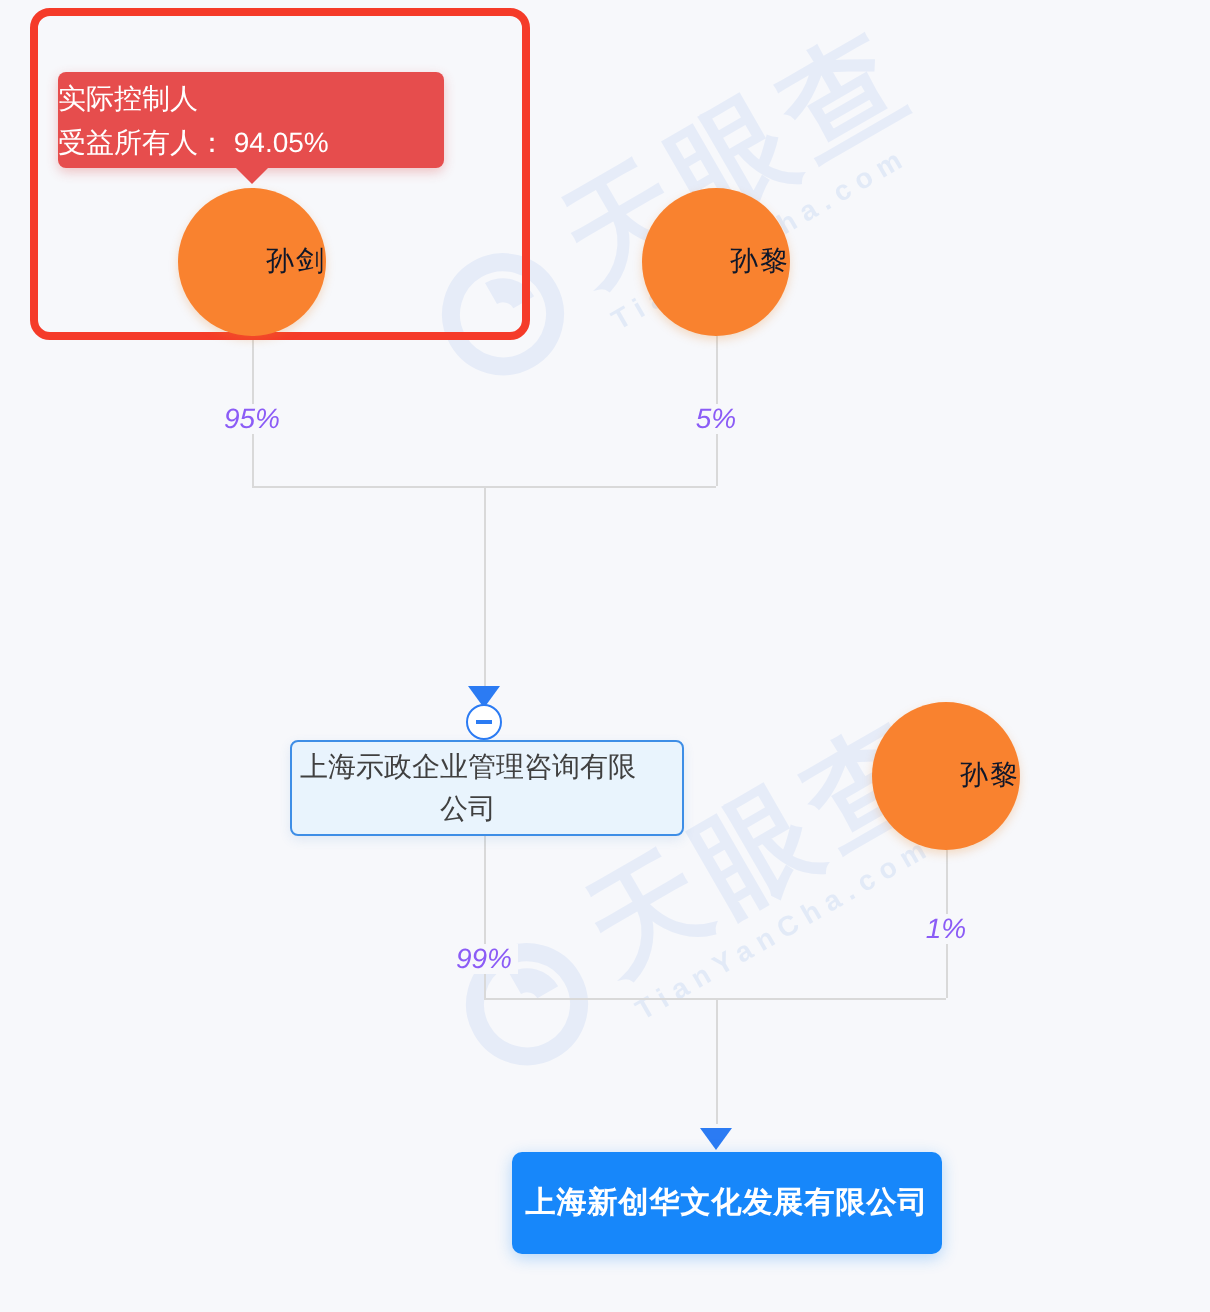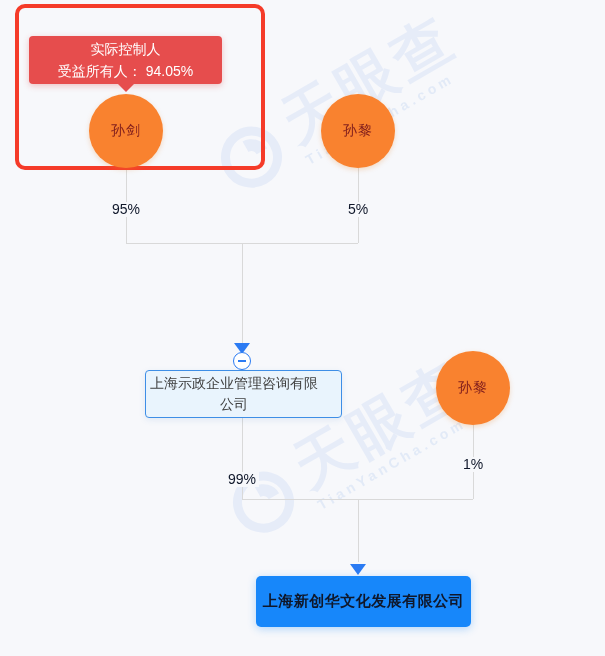--- a/index.html
+++ b/index.html
@@ -23,66 +23,66 @@
   .line{position:absolute;background:#d9d9d9;}
   .vline{width:1px;}
   .hline{height:1px;}
   .arrow-down{
     position:absolute;width:0;height:0;
     border-left:8px solid transparent;border-right:8px solid transparent;
     border-top:11px solid #2b7bf3;
   }
   .pct{
     position:absolute;transform:translateX(-50%);
-    background:#f7f8fb;color:#0f172a;font-size:14px;line-height:15px;
-    padding:0 3px;white-space:nowrap;
+    background:#f7f8fb;color:#8b5cf6;font-size:14px;line-height:15px;
+    padding:0 3px;white-space:nowrap;font-style:italic;
   }
 
   
   .person{
     position:absolute;width:74px;height:74px;border-radius:50%;
-    background:#f9822f;color:#7f1d1d;font-size:14px;
-    display:flex;align-items:center;justify-content:center;
+    background:#f9822f;color:#0f172a;font-size:14px;
+    display:flex;align-items:center;justify-content:flex-end;
     letter-spacing:1px;box-shadow:0 2px 5px rgba(230,130,40,0.25);
   }
   .company-box{
     position:absolute;left:145px;top:370px;width:197px;height:48px;
     background:#e9f4fd;border:1.5px solid #3e8ee6;border-radius:4px;
     display:flex;align-items:center;
     box-shadow:0 2px 6px rgba(60,120,200,0.12);
     box-sizing:border-box;
   }
   .company-box .txt{
     width:176px;text-align:center;color:#404040;font-size:14px;line-height:21px;
   }
   .target-box{
     position:absolute;left:256px;top:576px;width:215px;height:51px;
     background:#1787fa;border-radius:5px;
     display:flex;align-items:center;justify-content:center;
-    color:#0f172a;font-size:15px;font-weight:600;letter-spacing:0.5px;
+    color:#ffffff;font-size:15px;font-weight:600;letter-spacing:0.5px;
     box-shadow:0 2px 8px rgba(23,135,250,0.3);
   }
 
   
   .toggle{
     position:absolute;left:233px;top:352px;width:16px;height:16px;
     background:#fff;border:1.5px solid #2b7bf3;border-radius:50%;
     display:flex;align-items:center;justify-content:center;cursor:pointer;
   }
   .toggle .bar{width:8px;height:1.5px;background:#2b7bf3;}
 
   
   .hl-box{
     position:absolute;left:15px;top:4px;width:250px;height:166px;
     border:4px solid #f53b29;border-radius:10px;box-sizing:border-box;
   }
   .badge{
     position:absolute;left:29px;top:36px;width:193px;height:48px;
     background:#e64d4d;border-radius:4px;color:#fff;font-size:14px;
-    display:flex;flex-direction:column;align-items:center;justify-content:center;
+    display:flex;flex-direction:column;align-items:flex-start;justify-content:center;
     line-height:22px;box-shadow:0 2px 6px rgba(220,70,70,0.3);
   }
   .badge-pointer{
     position:absolute;left:118px;top:84px;width:0;height:0;
     border-left:8px solid transparent;border-right:8px solid transparent;
     border-top:8px solid #e64d4d;
   }
 </style>
 </head>
 <body>

